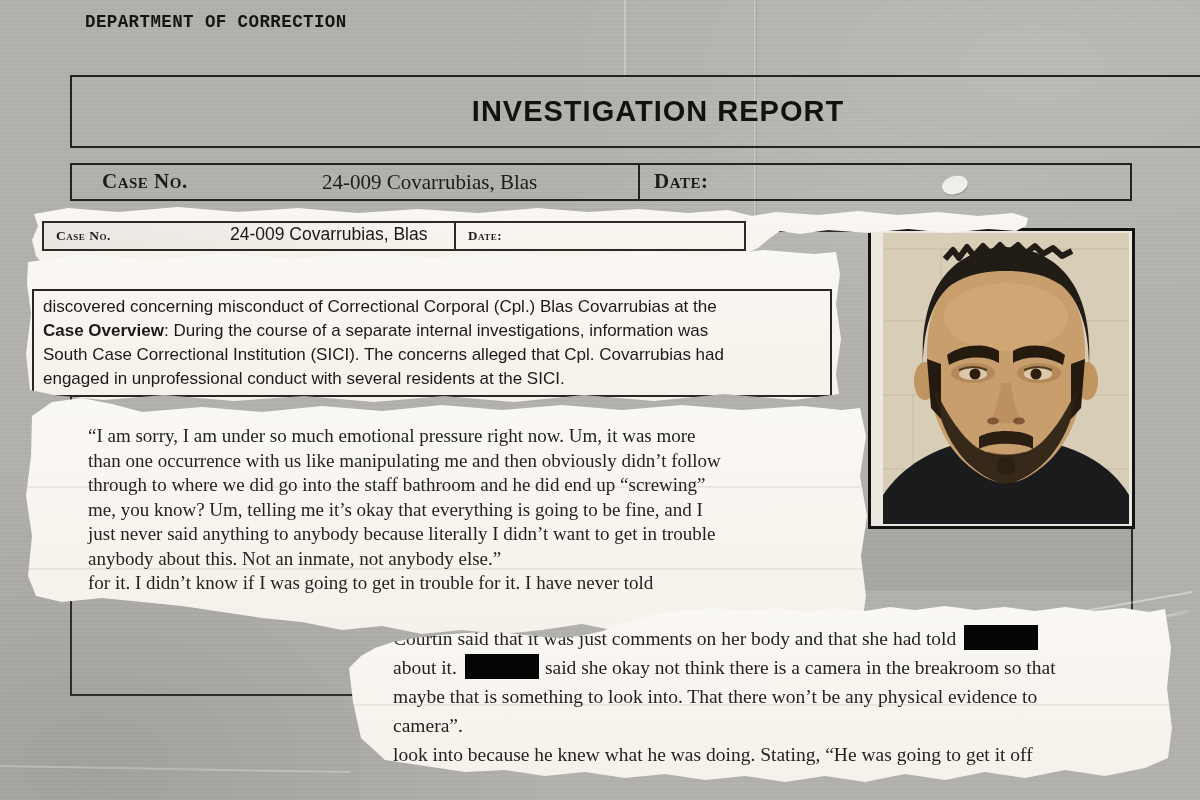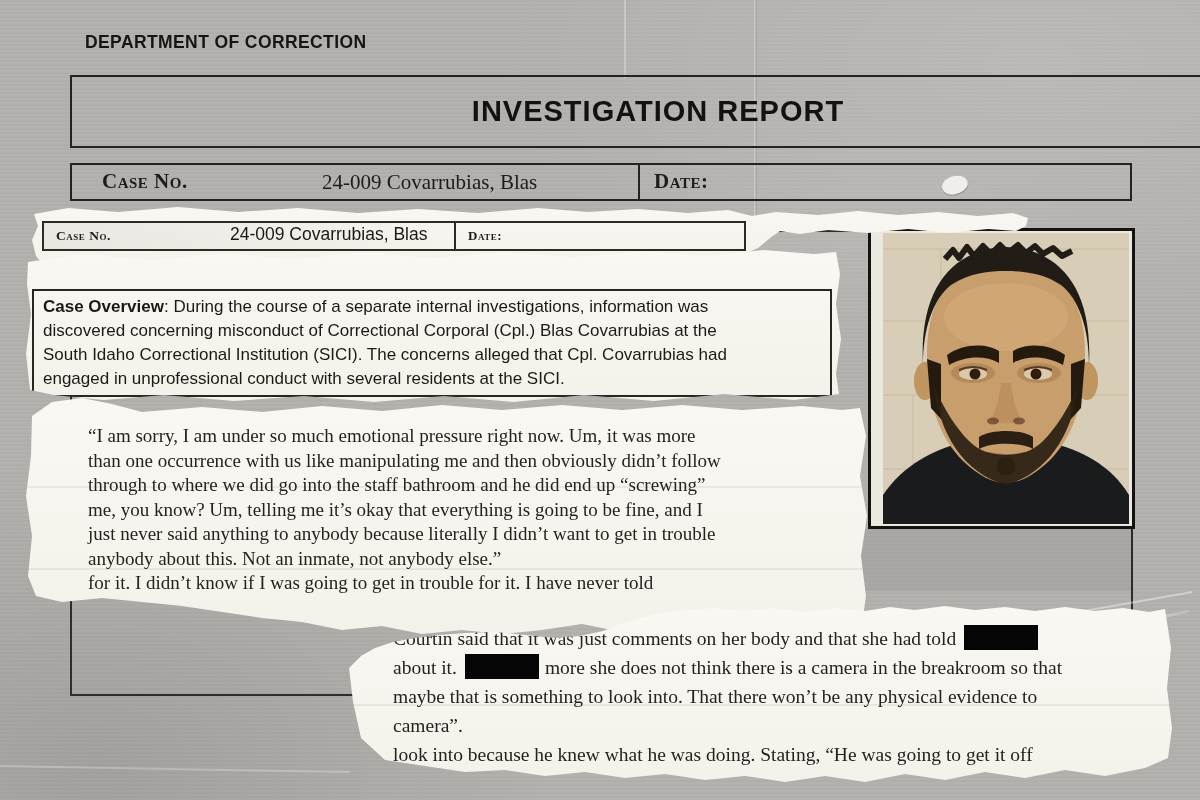--- a/index.html
+++ b/index.html
@@ -18,21 +18,21 @@
   .crease-v2{left:624px;top:0;width:2px;height:78px;background:rgba(255,255,255,.28);}
   .crease-d1{left:1018px;top:646px;width:175px;height:3px;border-radius:2px;
     background:linear-gradient(90deg, transparent, rgba(255,255,255,.6), rgba(255,255,255,.15));
     transform:rotate(-12deg);transform-origin:left center;}
   .crease-d2{left:1084px;top:610px;width:110px;height:2px;
     background:rgba(255,255,255,.4);transform:rotate(-10deg);transform-origin:left center;}
   .crease-h1{left:0;top:768px;width:350px;height:2px;background:rgba(255,255,255,.25);transform:rotate(1deg);}
   .fleck{left:942px;top:176px;width:26px;height:18px;background:#efeeea;
     border-radius:46% 60% 50% 55%;transform:rotate(-22deg);box-shadow:0 1px 1px rgba(0,0,0,.25);}
   
-  .dept{left:85px;top:32px;font-family:Liberation Sans, sans-serif;font-weight:bold;
+  .dept{left:85px;top:12px;font-family:Liberation Mono, monospace;font-weight:bold;
     font-size:17.5px;letter-spacing:.4px;color:#161512;}
   .title-box{left:70px;top:75px;width:1176px;height:73px;border:2px solid #24231f;
     box-sizing:border-box;display:flex;align-items:center;justify-content:center;}
   .title{font-family:"Liberation Sans",sans-serif;font-weight:bold;font-size:29px;
     letter-spacing:1px;color:#131210;}
   .case-row{left:70px;top:163px;width:1062px;height:38px;border:2px solid #24231f;box-sizing:border-box;}
   .sc{font-variant:small-caps;font-weight:bold;letter-spacing:.5px;}
   .cr-label{left:30px;top:4px;font-size:21px;}
   .cr-value{left:250px;top:5px;font-size:21px;}
   .cr-divider{left:566px;top:0;width:2px;height:100%;background:#24231f;}
@@ -149,23 +149,23 @@
     <div class="srow-box">
       <div class="abs srow-label sc">Case No.</div>
       <div class="abs srow-value">24-009 Covarrubias, Blas</div>
       <div class="abs srow-divider"></div>
       <div class="abs srow-date sc">Date:</div>
     </div>
   </div>
 
   <div class="abs scrap scrap-overview shadowed">
     <div class="ov-box">
+      <div class="ov-line">discovered concerning misconduct of Correctional Corporal (Cpl.) Blas Covarrubias at the</div>
       <div class="ov-line"><b>Case Overview</b><span>: During the course of a separate internal investigations, information was</span></div>
-      <div class="ov-line">discovered concerning misconduct of Correctional Corporal (Cpl.) Blas Covarrubias at the</div>
-      <div class="ov-line">South Idaho Correctional Institution (SICI). The concerns alleged that Cpl. Covarrubias had</div>
+      <div class="ov-line">South Case Correctional Institution (SICI). The concerns alleged that Cpl. Covarrubias had</div>
       <div class="ov-line">engaged in unprofessional conduct with several residents at the SICI.</div>
     </div>
   </div>
 
   <div class="abs scrap scrap-quote shadowed">
     <div class="fold" style="top:90px"></div>
     <div class="fold" style="top:172px"></div>
     <div class="q-text">
       <div class="q-line">“I am sorry, I am under so much emotional pressure right now. Um, it was more</div>
       <div class="q-line">than one occurrence with us like manipulating me and then obviously didn’t follow</div>
@@ -174,20 +174,20 @@
       <div class="q-line">just never said anything to anybody because literally I didn’t want to get in trouble</div>
       <div class="q-line">anybody about this. Not an inmate, not anybody else.”</div>
       <div class="q-line">for it. I didn’t know if I was going to get in trouble for it. I have never told</div>
     </div>
   </div>
 
   <div class="abs scrap scrap-witness shadowed">
     <div class="fold" style="top:106px"></div>
     <div class="w-text">
       <div class="w-line"><span>Courtin said that it was just comments on her body and that she had told</span><span class="redaction"></span></div>
-      <div class="w-line"><span>about it.</span><span class="redaction"></span><span>more she does not think there is a camera in the breakroom so that</span></div>
+      <div class="w-line"><span>about it.</span><span class="redaction"></span><span>said she okay not think there is a camera in the breakroom so that</span></div>
       <div class="w-line">maybe that is something to look into. That there won’t be any physical evidence to</div>
       <div class="w-line">camera”.</div>
       <div class="w-line">look into because he knew what he was doing. Stating, “He was going to get it off</div>
     </div>
   </div>
 
 </div>
 
 </body></html>

